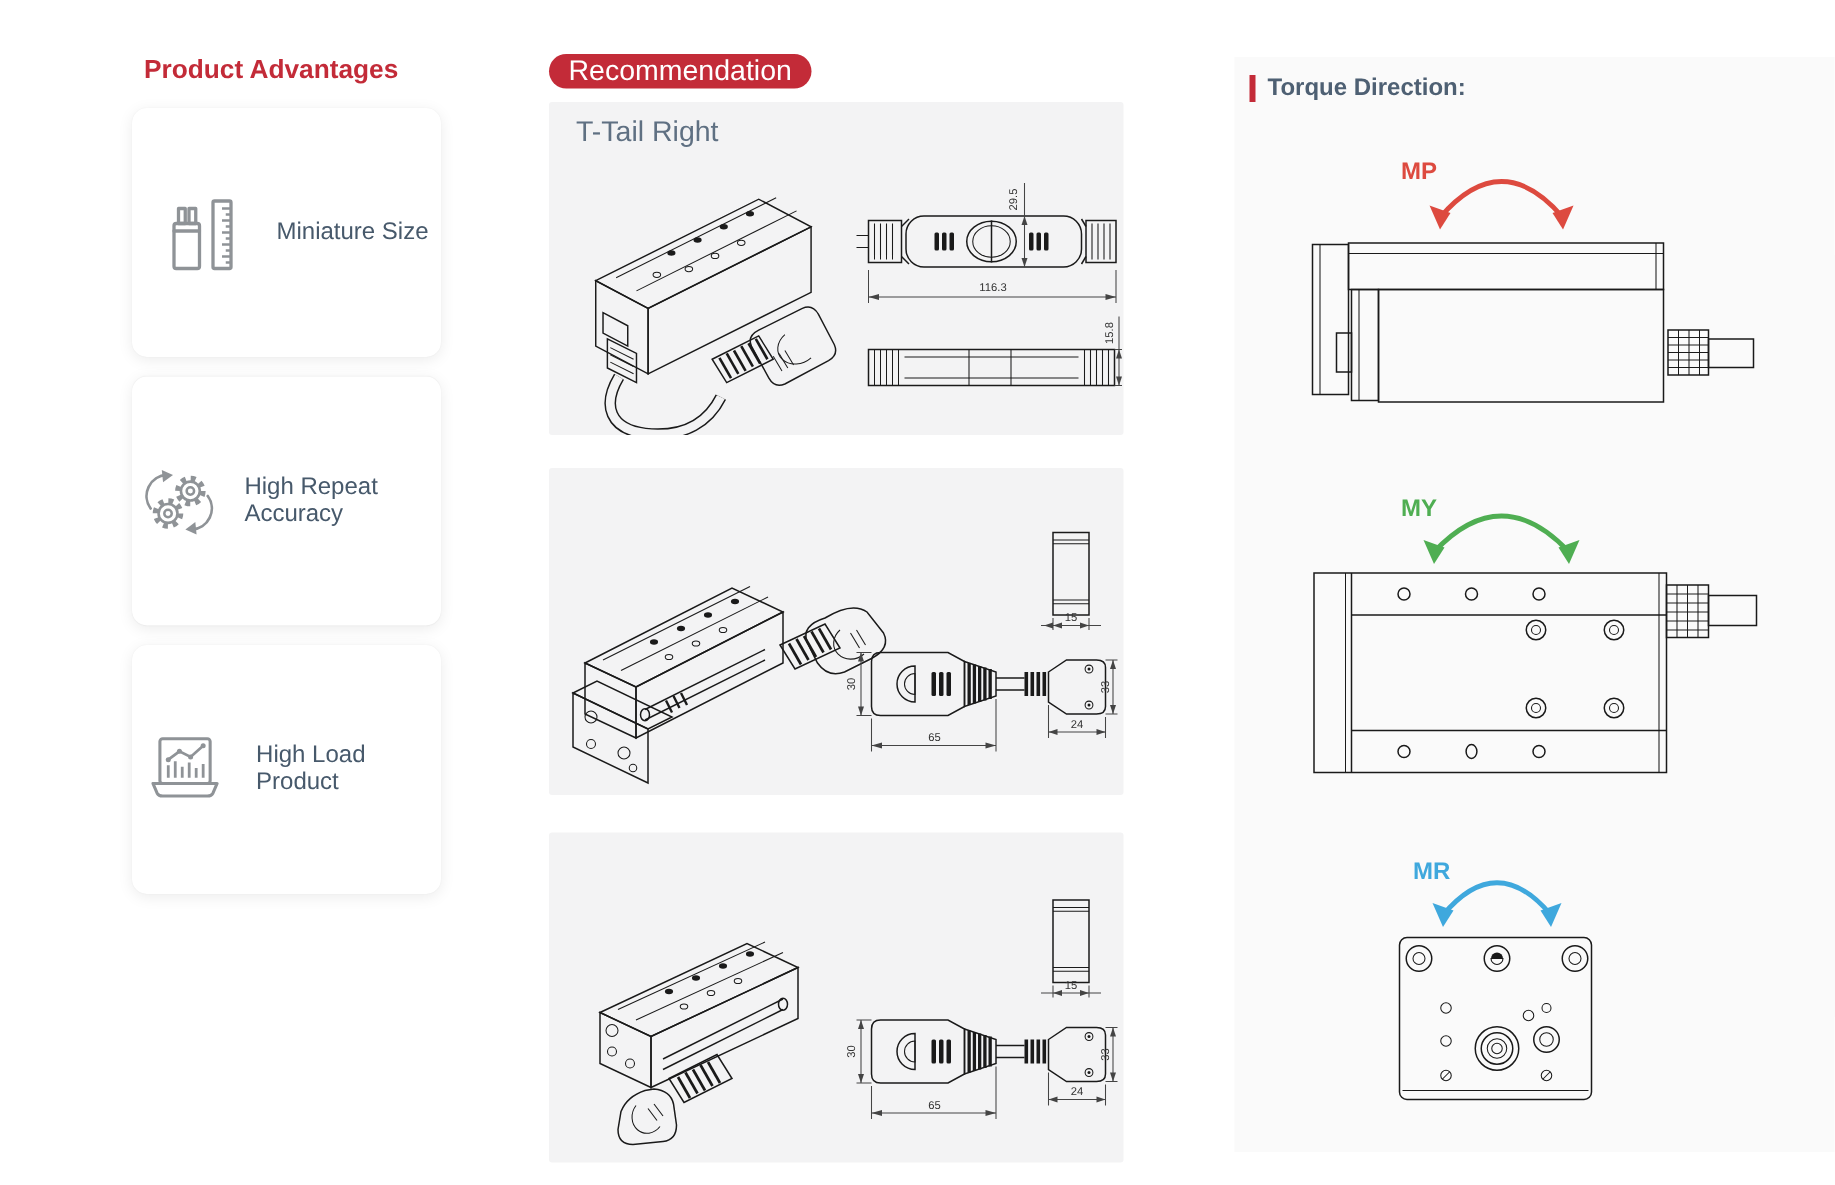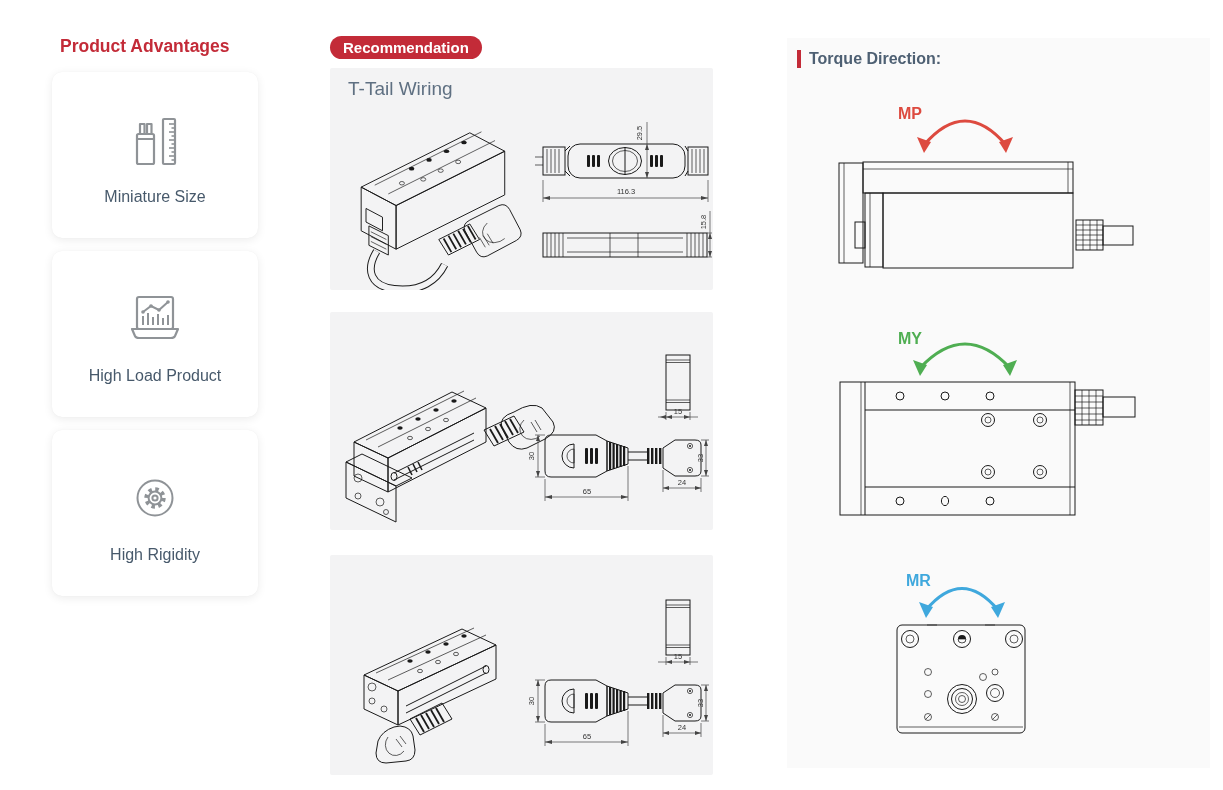--- a/index.html
+++ b/index.html
@@ -1,32 +1,32 @@
 <!DOCTYPE html>
 <html><head>
 <meta charset="utf-8">
 <style>
   * { margin:0; padding:0; box-sizing:border-box; }
   html,body { width:1223px; height:790px; background:#ffffff; overflow:hidden;
     font-family:"Liberation Sans", sans-serif; }
   .abs { position:absolute; }
-  #stage { position:relative; width:972px; height:790px; background:#fff; }
+  #stage { position:relative; width:972px; height:790px; background:#fff;margin-left:36px; }
 
   
   #adv-title { left:60px; top:36px; font-size:17.5px; font-weight:bold; }
   #cards { left:52px; top:72px; width:206px; display:flex; flex-direction:column; gap:13px; }
   .card { height:166px; background:#fff; border-radius:10px;
     box-shadow:0 2px 10px rgba(0,0,0,0.08), 0 0 1px rgba(0,0,0,0.06);
-    display:flex; flex-direction:column; align-items:center; justify-content:center; gap:12px; }
+    display:flex; flex-direction:row; align-items:center; justify-content:center; gap:12px; }
   .card-label { font-size:16px; color:#47596b; }
   .card svg { display:block; }
 
   
   #rec-badge { left:330px; top:36px; height:23px; border-radius:12px; color:#fff;
-    font-size:15px; display:flex; align-items:center; padding:0 13px; font-weight:bold; }
+    font-size:19px; display:flex; align-items:center; padding:0 13px; font-weight:normal; }
   .panel { left:330px; width:383px; background:#f3f3f4; border-radius:2px; }
   .panel-title { position:absolute; left:18px; top:10px; font-size:19px; color:#5f7082; }
   .panel svg { position:absolute; left:0; top:32px; }
 
   
   #torque-panel { left:787px; top:38px; width:423px; height:730px; background:#fafafa; }
   #torque-header { position:absolute; left:10px; top:12px; display:flex; align-items:center; gap:8px; }
   #torque-bar { width:4px; height:18px; }
   #torque-title { font-size:16px; color:#4e6073; font-weight:bold; }
   .torque-fig { position:absolute; left:0; }
@@ -67,20 +67,39 @@
             <line x1="54.5" y1="40" x2="58" y2="40"></line>
           <line x1="52" y1="44" x2="58" y2="44"></line>
             <line x1="54.5" y1="48" x2="58" y2="48"></line>
           <line x1="52" y1="52" x2="58" y2="52"></line>
             <line x1="54.5" y1="56" x2="58" y2="56"></line>
         </g>
       </svg>
       <div class="card-label">Miniature Size</div>
     </div>
 
+    <div class="card">
+      <svg width="76" height="72" viewBox="0 0 76 72">
+        <g stroke="#8f9397" fill="none">
+          <circle cx="47" cy="28" r="10" stroke-width="4.6" stroke-dasharray="3.9 3.95"></circle>
+          <circle cx="47" cy="28" r="7.6" stroke-width="2.1"></circle>
+          <circle cx="47" cy="28" r="3" stroke-width="2"></circle>
+          <circle cx="29" cy="46" r="10" stroke-width="4.6" stroke-dasharray="3.9 3.95"></circle>
+          <circle cx="29" cy="46" r="7.6" stroke-width="2.1"></circle>
+          <circle cx="29" cy="46" r="3" stroke-width="2"></circle>
+        </g>
+        <g class="ic" stroke-width="2">
+          <path d="M15,42 A17,17 0 0 1 28,15"></path>
+          <path d="M61,32 A17,17 0 0 1 48,59"></path>
+        </g>
+        <path d="M24,11 L33,15 L25,21 Z" fill="#8f9397"></path>
+        <path d="M52,63 L43,59 L51,53 Z" fill="#8f9397"></path>
+      </svg>
+      <div class="card-label">High Repeat Accuracy</div>
+    </div>
 
     <div class="card">
       <svg width="76" height="72" viewBox="0 0 76 72">
         <g class="ic" stroke-width="2">
           <rect x="20" y="14" width="36" height="32" rx="2"></rect>
           <path d="M15,46 H61 L58,53 Q57,55 54,55 H22 Q19,55 18,53 Z"></path>
         </g>
         <g stroke="#8f9397" stroke-width="2" fill="none">
           <line x1="26" y1="42" x2="26" y2="33"></line>
           <line x1="31" y1="42" x2="31" y2="30"></line>
@@ -91,37 +110,26 @@
           <polyline points="26,29 34,23 42,27 51,19"></polyline>
         </g>
         <circle cx="26" cy="29" r="1.8" fill="#8f9397"></circle>
         <circle cx="34" cy="23" r="1.8" fill="#8f9397"></circle>
         <circle cx="42" cy="27" r="1.8" fill="#8f9397"></circle>
         <circle cx="51" cy="19" r="1.8" fill="#8f9397"></circle>
       </svg>
       <div class="card-label">High Load Product</div>
     </div>
 
-    <div class="card">
-      <svg width="76" height="72" viewBox="0 0 76 72">
-        <circle cx="38" cy="36" r="17.5" stroke="#8f9397" stroke-width="2" fill="none"></circle>
-        <g stroke="#8f9397" fill="none">
-          <circle cx="38" cy="36" r="8.6" stroke-width="4.2" stroke-dasharray="3.4 3.35"></circle>
-          <circle cx="38" cy="36" r="6.4" stroke-width="2"></circle>
-          <circle cx="38" cy="36" r="2.6" stroke-width="2"></circle>
-        </g>
-      </svg>
-      <div class="card-label">High Rigidity</div>
-    </div>
   </div>
 
   <div id="rec-badge" class="abs" style="background: rgb(195, 43, 56);">Recommendation</div>
 
   <div class="panel abs" style="top:68px;height:222px;">
-    <div class="panel-title">T-Tail Wiring</div>
+    <div class="panel-title">T-Tail Right</div>
     <svg width="383" height="190" viewBox="0 0 383 190">
 
       <g transform="translate(4,-6) scale(0.97)">
         <polygon class="tline" points="28,96 140,40 176,59 64,115"></polygon>
         <polygon class="tline" points="64,115 176,59 176,104 64,160"></polygon>
         <polygon class="tline" points="28,96 64,115 64,160 28,141"></polygon>
         <line class="tthin" x1="42" y1="94" x2="152" y2="39"></line>
         <line class="tthin" x1="56" y1="103" x2="166" y2="48"></line>
         <g fill="#1a1a1a">
           <ellipse cx="80" cy="77" rx="2.8" ry="1.9"></ellipse>

